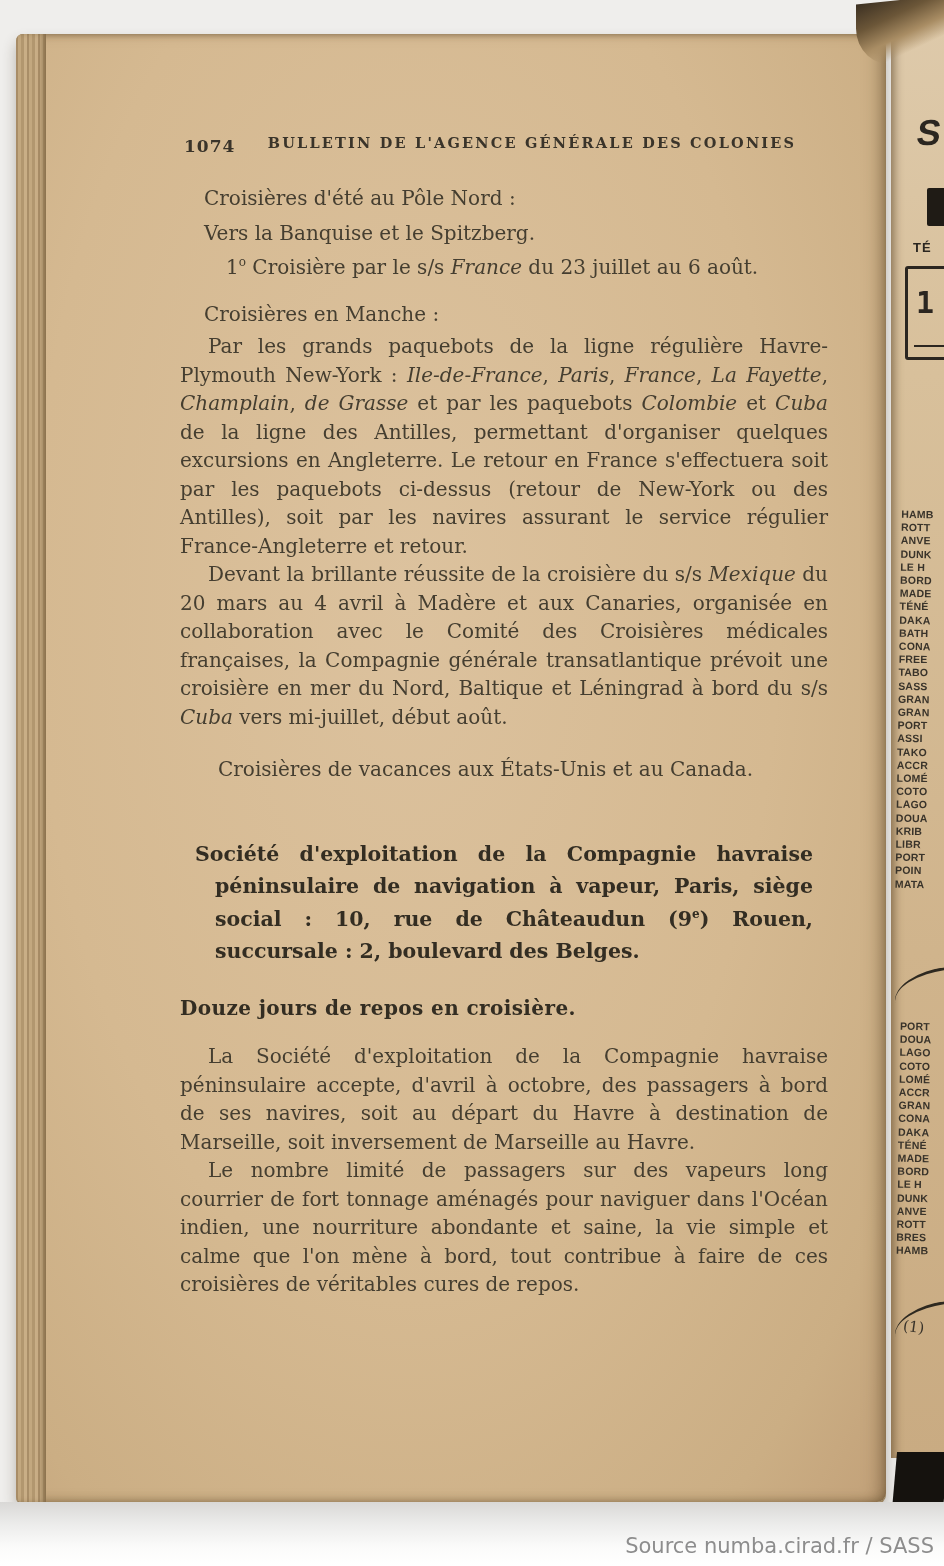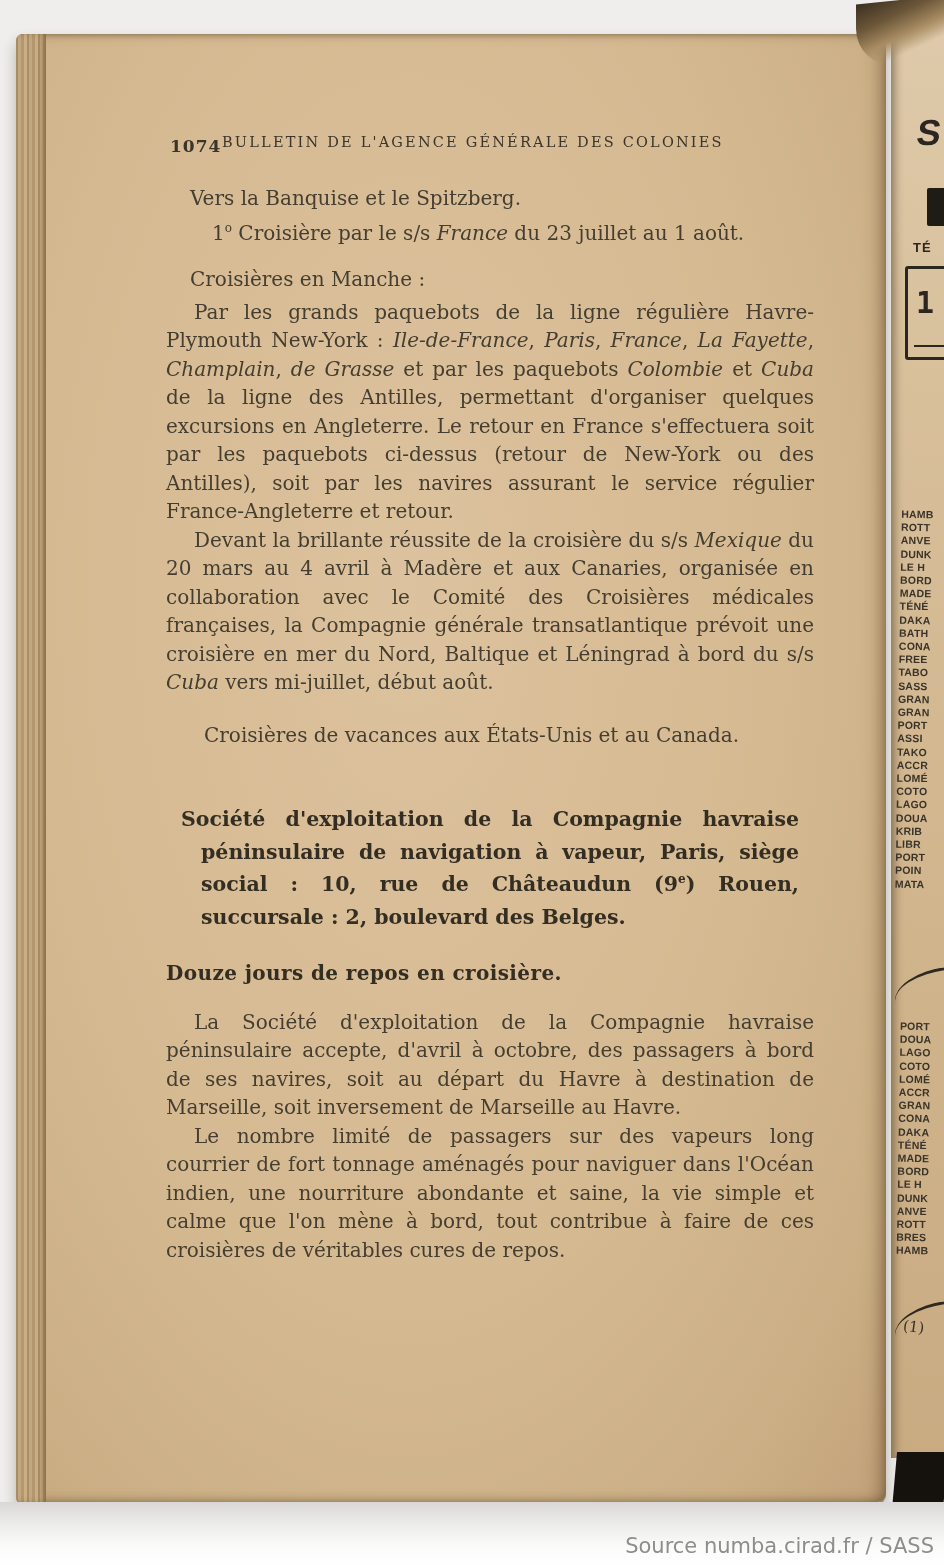--- a/index.html
+++ b/index.html
@@ -23,27 +23,27 @@
       inset -12px 0 18px -8px rgba(80,58,30,.55);
   }
   .page-stack-edge{
     position:absolute;left:0;top:0;bottom:0;width:30px;
     border-radius:7px 0 0 6px;
     background:repeating-linear-gradient(90deg,
       #a98e68 0 2px, #c3a87f 2px 5px, #b2976f 5px 8px, #c9ae86 8px 11px);
     box-shadow:inset -4px 0 6px -2px rgba(90,66,36,.6);
   }
   .page-content{
-    position:absolute;left:150px;top:100px;width:648px;color:#433c2f;
+    position:absolute;left:164px;top:100px;width:648px;color:#433c2f;
   }
 
   
   .running-head{position:relative;height:24px;margin-bottom:26px;color:#3a342a;}
   .page-num{position:absolute;left:4px;top:2px;font-size:17px;font-weight:bold;letter-spacing:1px;}
-  .head-title{display:block;padding-left:56px;font-size:14.5px;font-weight:normal;letter-spacing:2.2px;white-space:nowrap;}
+  .head-title{display:block;text-align:center;padding-left:56px;font-size:14.5px;font-weight:bold;letter-spacing:2.2px;white-space:nowrap;}
 
   
   .blk{margin:0;font-size:20px;line-height:28.5px;color:#453e30;}
   .blk i{}
   .blk sup{font-size:12px;line-height:0;vertical-align:super;}
   .blk.line{text-indent:24px;margin-bottom:6px;}
   .blk.item{text-indent:46px;margin-bottom:6px;}
   .blk.headline{text-indent:24px;margin:18px 0 4px;}
   .blk.para{text-align:justify;text-indent:28px;margin:0 0 0;}
   .blk.standalone{text-indent:38px;margin-top:24px;}
@@ -122,22 +122,23 @@
 
   <div class="book-page">
     <div class="page-stack-edge"></div>
 
     <div class="page-content">
       <div class="running-head">
         <span class="page-num">1074</span>
         <span class="head-title">BULLETIN DE L'AGENCE GÉNÉRALE DES COLONIES</span>
       </div>
       <div id="blocks">
+          <p class="blk line"><span>Croisières d'été au Pôle Nord :</span></p>
           <p class="blk line"><span>Vers la Banquise et le Spitzberg.</span></p>
-          <p class="blk item"><span>1</span><sup>o</sup><span> Croisière par le s/s </span><i>France</i><span> du 23 juillet au 1 août.</span></p>
+          <p class="blk item"><span>1</span><sup>o</sup><span> Croisière par le s/s </span><i>France</i><span> du 23 juillet au 6 août.</span></p>
           <p class="blk headline"><span>Croisières en Manche :</span></p>
           <p class="blk para"><span>Par les grands paquebots de la ligne régulière Havre-Plymouth New-York : </span><i>Ile-de-France</i><span>, </span><i>Paris</i><span>, </span><i>France</i><span>, </span><i>La Fayette</i><span>, </span><i>Champlain</i><span>, </span><i>de Grasse</i><span> et par les paquebots </span><i>Colombie</i><span> et </span><i>Cuba</i><span> de la ligne des Antilles, permettant d'organiser quelques excursions en Angleterre. Le retour en France s'effectuera soit par les paquebots ci-dessus (retour de New-York ou des Antilles), soit par les navires assurant le service régulier France-Angleterre et retour.</span></p>
           <p class="blk para"><span>Devant la brillante réussite de la croisière du s/s </span><i>Mexique</i><span> du 20 mars au 4 avril à Madère et aux Canaries, organisée en collaboration avec le Comité des Croisières médicales françaises, la Compagnie générale transatlantique prévoit une croisière en mer du Nord, Baltique et Léningrad à bord du s/s </span><i>Cuba</i><span> vers mi-juillet, début août.</span></p>
           <p class="blk standalone"><span>Croisières de vacances aux États-Unis et au Canada.</span></p>
           <p class="blk boldhang"><span>Société d'exploitation de la Compagnie havraise péninsulaire de navigation à vapeur, Paris, siège social : 10, rue de Châteaudun (9</span><sup>e</sup><span>) Rouen, succursale : 2, boulevard des Belges.</span></p>
           <p class="blk centerbold"><span>Douze jours de repos en croisière.</span></p>
           <p class="blk para"><span>La Société d'exploitation de la Compagnie havraise péninsulaire accepte, d'avril à octobre, des passagers à bord de ses navires, soit au départ du Havre à destination de Marseille, soit inversement de Marseille au Havre.</span></p>
           <p class="blk para"><span>Le nombre limité de passagers sur des vapeurs long courrier de fort tonnage aménagés pour naviguer dans l'Océan indien, une nourriture abondante et saine, la vie simple et calme que l'on mène à bord, tout contribue à faire de ces croisières de véritables cures de repos.</span></p>
         </div>
     </div>

